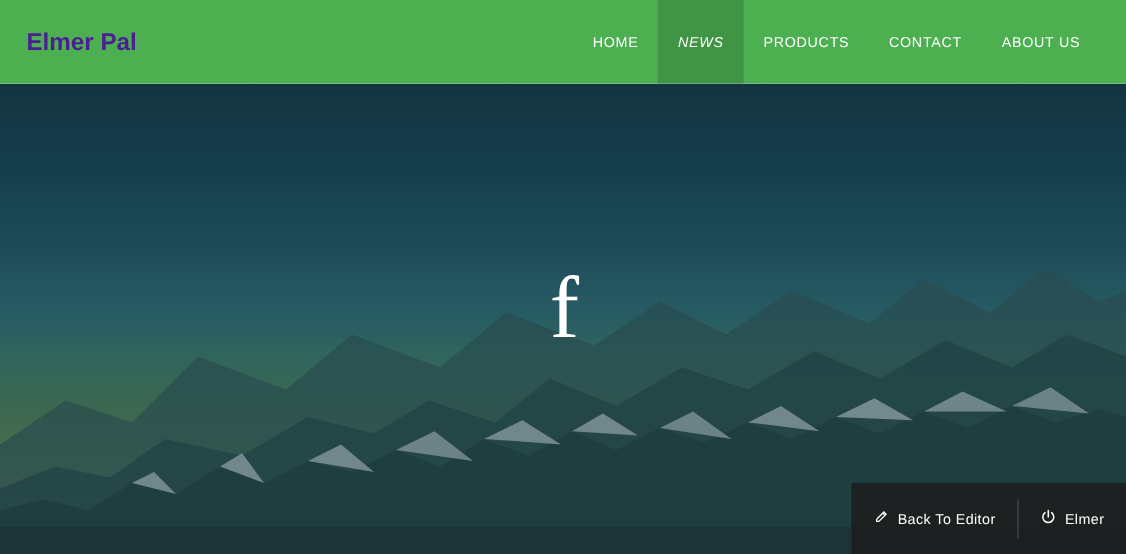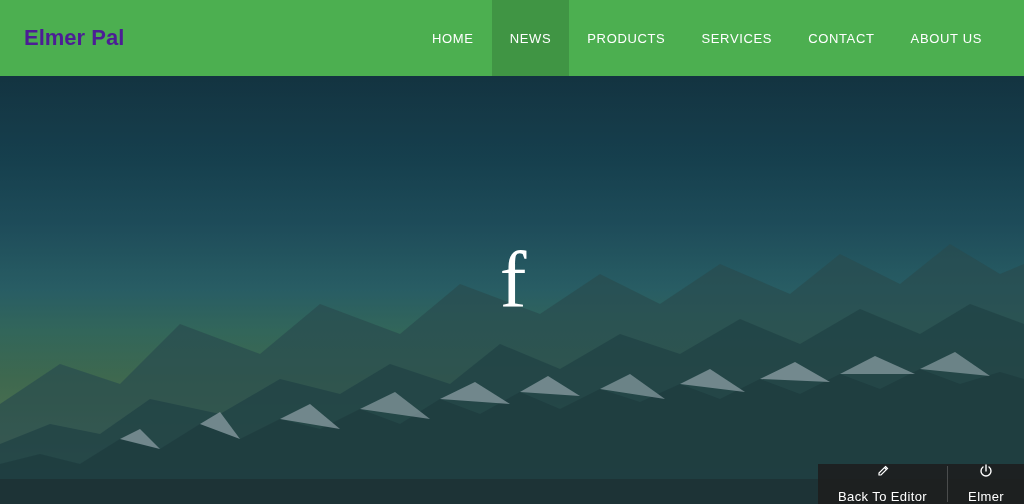--- a/index.html
+++ b/index.html
@@ -45,20 +45,21 @@
       letter-spacing: 0.05em;
       padding: 0 18px;
       height: 76px;
       display: flex;
       align-items: center;
       transition: background 0.2s;
     }
 
     nav a.active {
       background: rgba(0,0,0,0.15);
+      font-style: italic;
     }
 
     .lang-group {
       display: flex;
       align-items: center;
       gap: 6px;
       margin-left: 8px;
     }
 
     .lang-btn {
@@ -171,45 +172,43 @@
       z-index: 20;
     }
 
     .bottom-btn {
       display: flex;
       align-items: center;
       gap: 8px;
       color: white;
       font-size: 13px;
       font-weight: 500;
-      padding: 0 20px;
+      padding: 24px 20px;
       cursor: pointer;
       border: none;
       background: transparent;
       letter-spacing: 0.03em;
-      flex-direction: column;
     }
 
     .btn-divider {
       width: 1px;
       height: 36px;
       background: rgba(255,255,255,0.2);
     }
   </style>
 </head>
 <body>
 
 <header>
   <div class="brand">Elmer Pal</div>
 
   <nav>
     <a>HOME</a>
     <a class="active">NEWS</a>
     <a>PRODUCTS</a>
-    <a>SERVICES</a>
     <a>CONTACT</a>
     <a>ABOUT US</a>
   </nav>
 
 </header>
 
 <section class="hero">
   <div class="hero-bg"></div>
 
   <div class="mountains">

